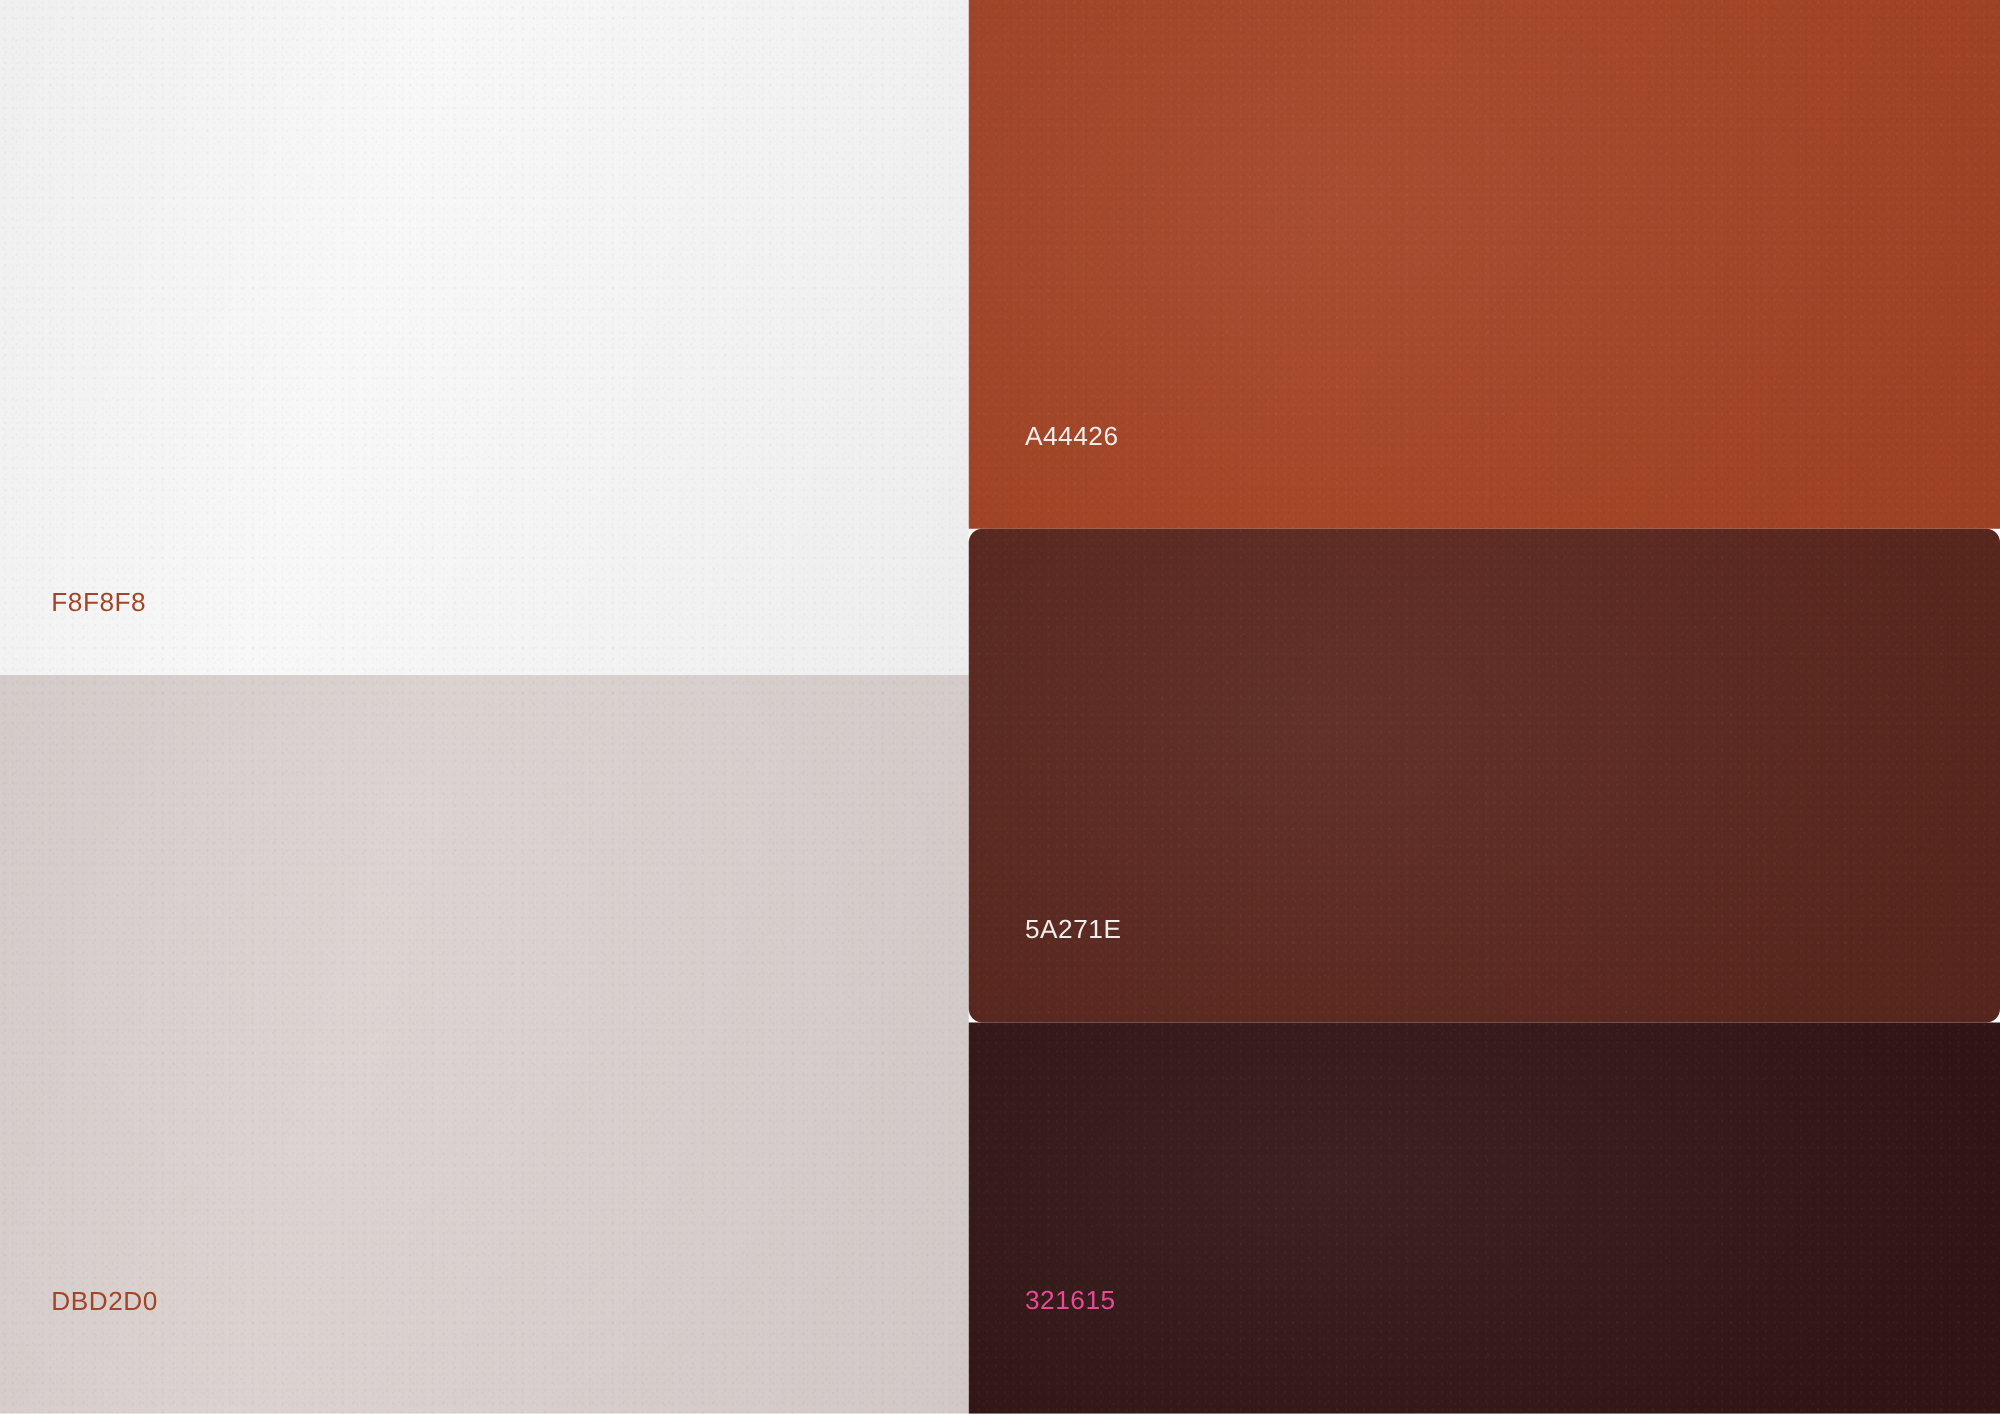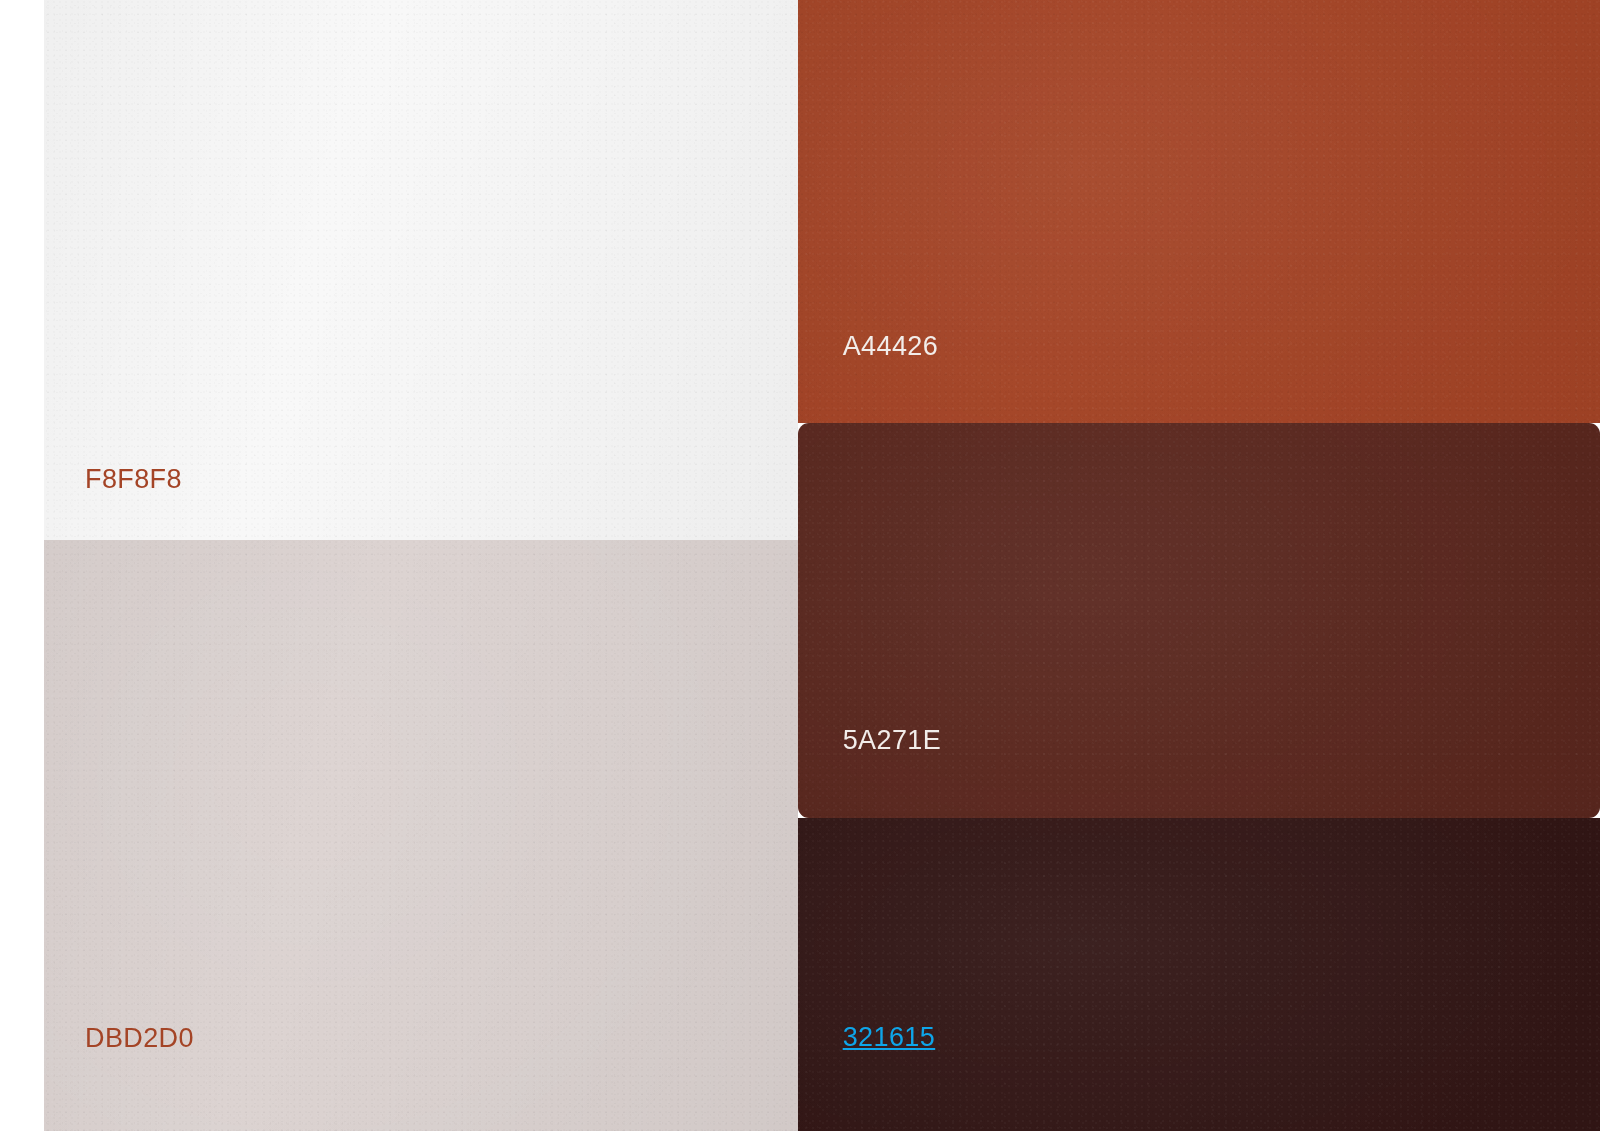--- a/index.html
+++ b/index.html
@@ -22,21 +22,21 @@
     flex-direction: row;
   }
 
   .column {
     position: relative;
     display: flex;
     flex-direction: column;
     height: 100%;
   }
 
-  #column-left  { width: 775px; padding-left: 44px; }
+  #column-left  { width: 775px; }
   #column-right { width: 825px; }
 
   .swatch {
     position: relative;
     width: 100%;
     overflow: hidden;
     box-sizing: border-box;
   }
 
   
@@ -63,21 +63,21 @@
     inset: 0;
     pointer-events: none;
     background:
       radial-gradient(120% 150% at 35% 40%, rgba(255,255,255,.05) 0%, rgba(255,255,255,0) 55%),
       linear-gradient(105deg, rgba(0,0,0,.035) 0%, rgba(0,0,0,0) 38%, rgba(0,0,0,.045) 100%);
   }
 
   .swatch-label {
     position: absolute;
     left: 41px;
-    font-size: 27px;
+    font-size: 21px;
     letter-spacing: .4px;
     line-height: 1;
     z-index: 3;
     font-weight: 400;
     user-select: none;
     white-space: nowrap;
   }
 
   
   #swatch-f8f8f8 { height: 610px; }
@@ -119,18 +119,18 @@
 
     <div class="swatch" id="swatch-a44426" style="background-color: rgb(164, 68, 38);">
       <span class="swatch-label" style="color: rgb(242, 237, 234);">A44426</span>
     </div>
 
     <div class="swatch" id="swatch-5a271e" style="background-color: rgb(90, 39, 30);">
       <span class="swatch-label" style="color: rgb(242, 237, 234);">5A271E</span>
     </div>
 
     <div class="swatch" id="swatch-321615" style="background-color: rgb(50, 22, 21);">
-      <span class="swatch-label" style="color: #0ea5e9; text-decoration: underline;">321615</span>
+      <span class="swatch-label" style="color: #ec4899;">321615</span>
     </div>
 
   </div>
 
 </div>
 
 </body></html>

